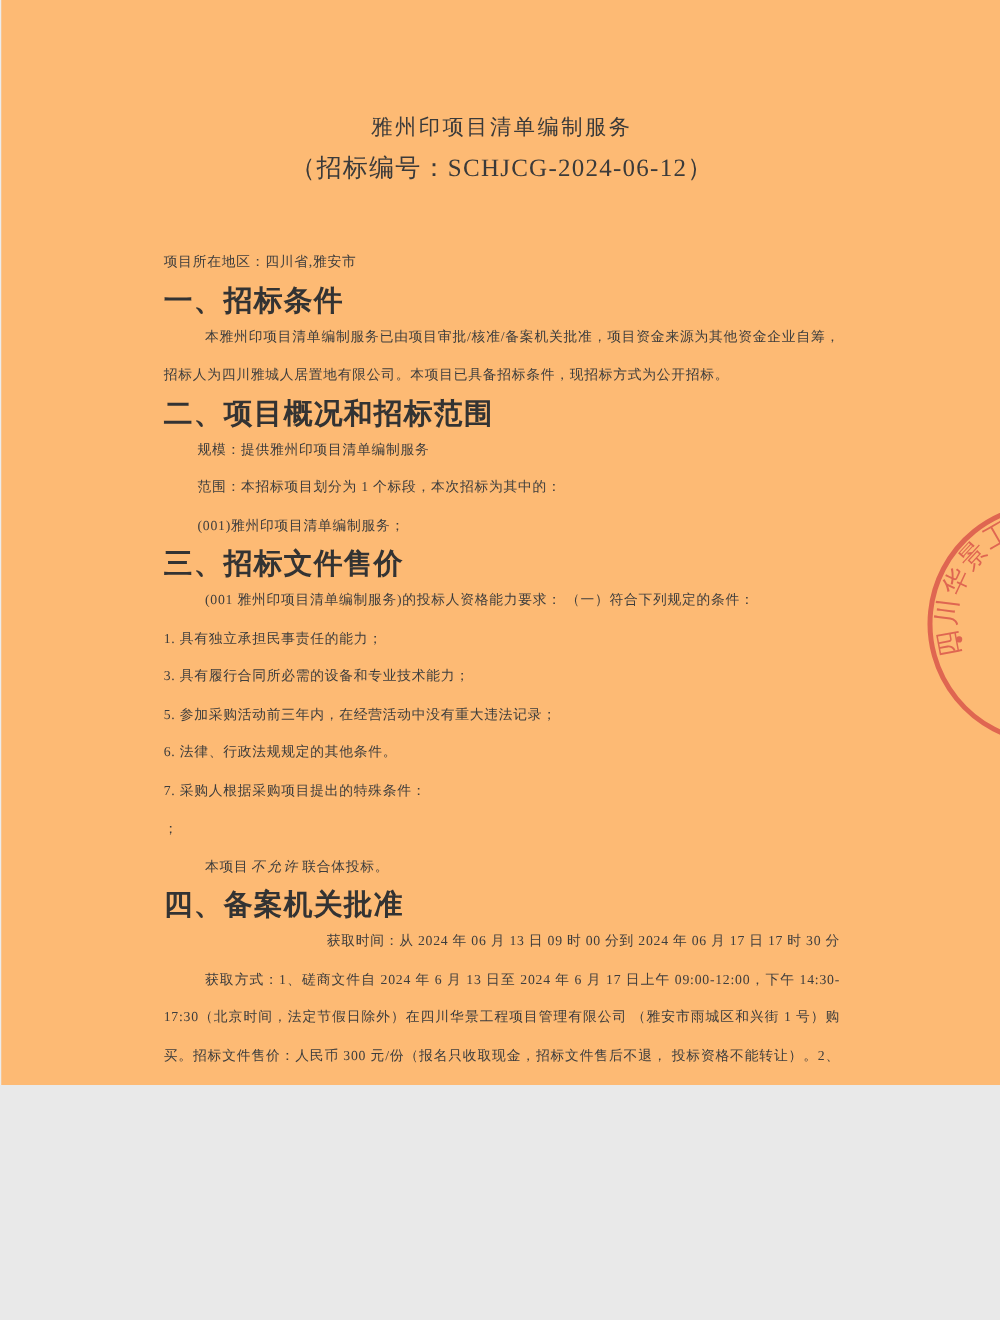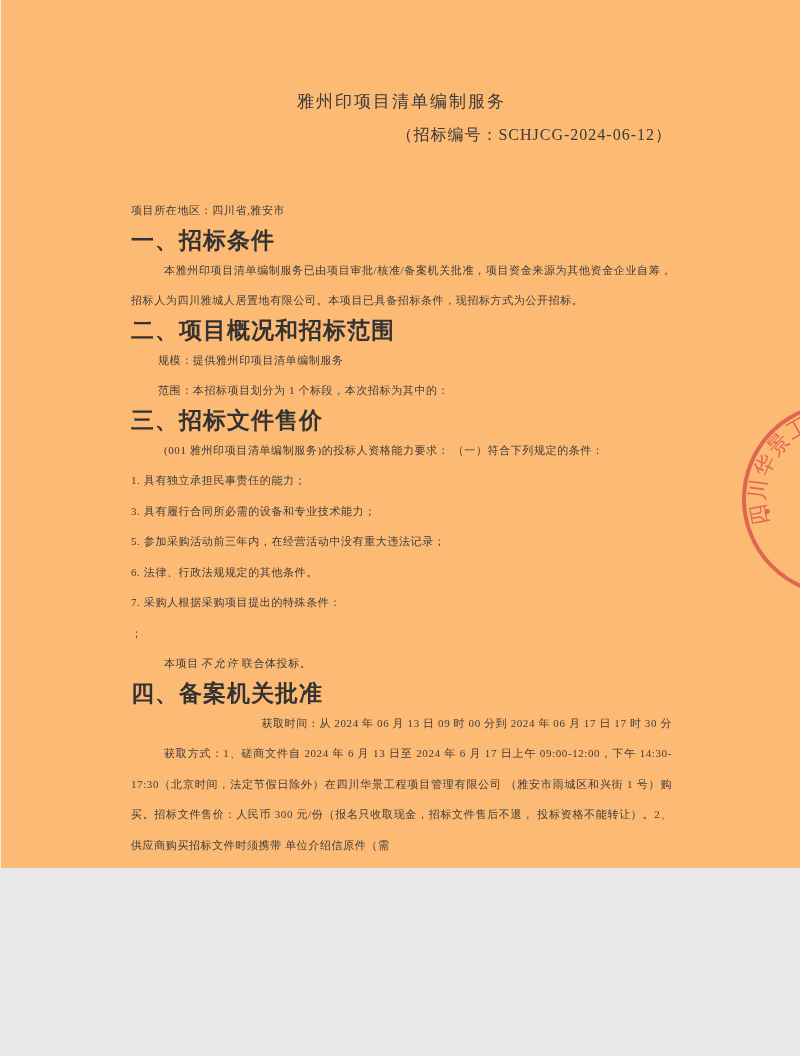--- a/index.html
+++ b/index.html
@@ -21,22 +21,22 @@
     z-index: 2;
   }
   .title {
     text-align: center;
     font-size: 17px;
     line-height: 24px;
     letter-spacing: 2px;
     color: #3a3a3a;
   }
   .subtitle {
-    text-align: right;
-    font-size: 16px;
+    text-align: center;
+    font-size: 20px;
     line-height: 24px;
     margin-top: 9px;
     letter-spacing: 1px;
     color: #3a3a3a;
   }
   .location { margin-top: 48px; }
   p.line {
     font-size: 11px;
     line-height: 30.5px;
     letter-spacing: 0.6px;
@@ -79,20 +79,21 @@
     <div class="subtitle">（招标编号：SCHJCG-2024-06-12）</div>
 
     <p class="line location">项目所在地区：四川省,雅安市</p>
 
     <h2 class="sec">一、招标条件</h2>
     <p class="line indent">本雅州印项目清单编制服务已由项目审批/核准/备案机关批准，项目资金来源为其他资金企业自筹，招标人为四川雅城人居置地有限公司。本项目已具备招标条件，现招标方式为公开招标。</p>
 
     <h2 class="sec">二、项目概况和招标范围</h2>
     <p class="line indent1">规模：提供雅州印项目清单编制服务</p>
     <p class="line indent1">范围：本招标项目划分为 1 个标段，本次招标为其中的：</p>
+    <p class="line indent1">(001)雅州印项目清单编制服务；</p>
 
     <h2 class="sec">三、招标文件售价</h2>
     <p class="line indent">(001 雅州印项目清单编制服务)的投标人资格能力要求： （一）符合下列规定的条件：</p>
     <p class="line">1. 具有独立承担民事责任的能力；</p>
     <p class="line">3. 具有履行合同所必需的设备和专业技术能力；</p>
     <p class="line">5. 参加采购活动前三年内，在经营活动中没有重大违法记录；</p>
     <p class="line">6. 法律、行政法规规定的其他条件。</p>
     <p class="line">7. 采购人根据采购项目提出的特殊条件：</p>
     <p class="line">；</p>
     <p class="line indent joint"><span>本项目</span><em>不允许</em><span>联合体投标。</span></p>

